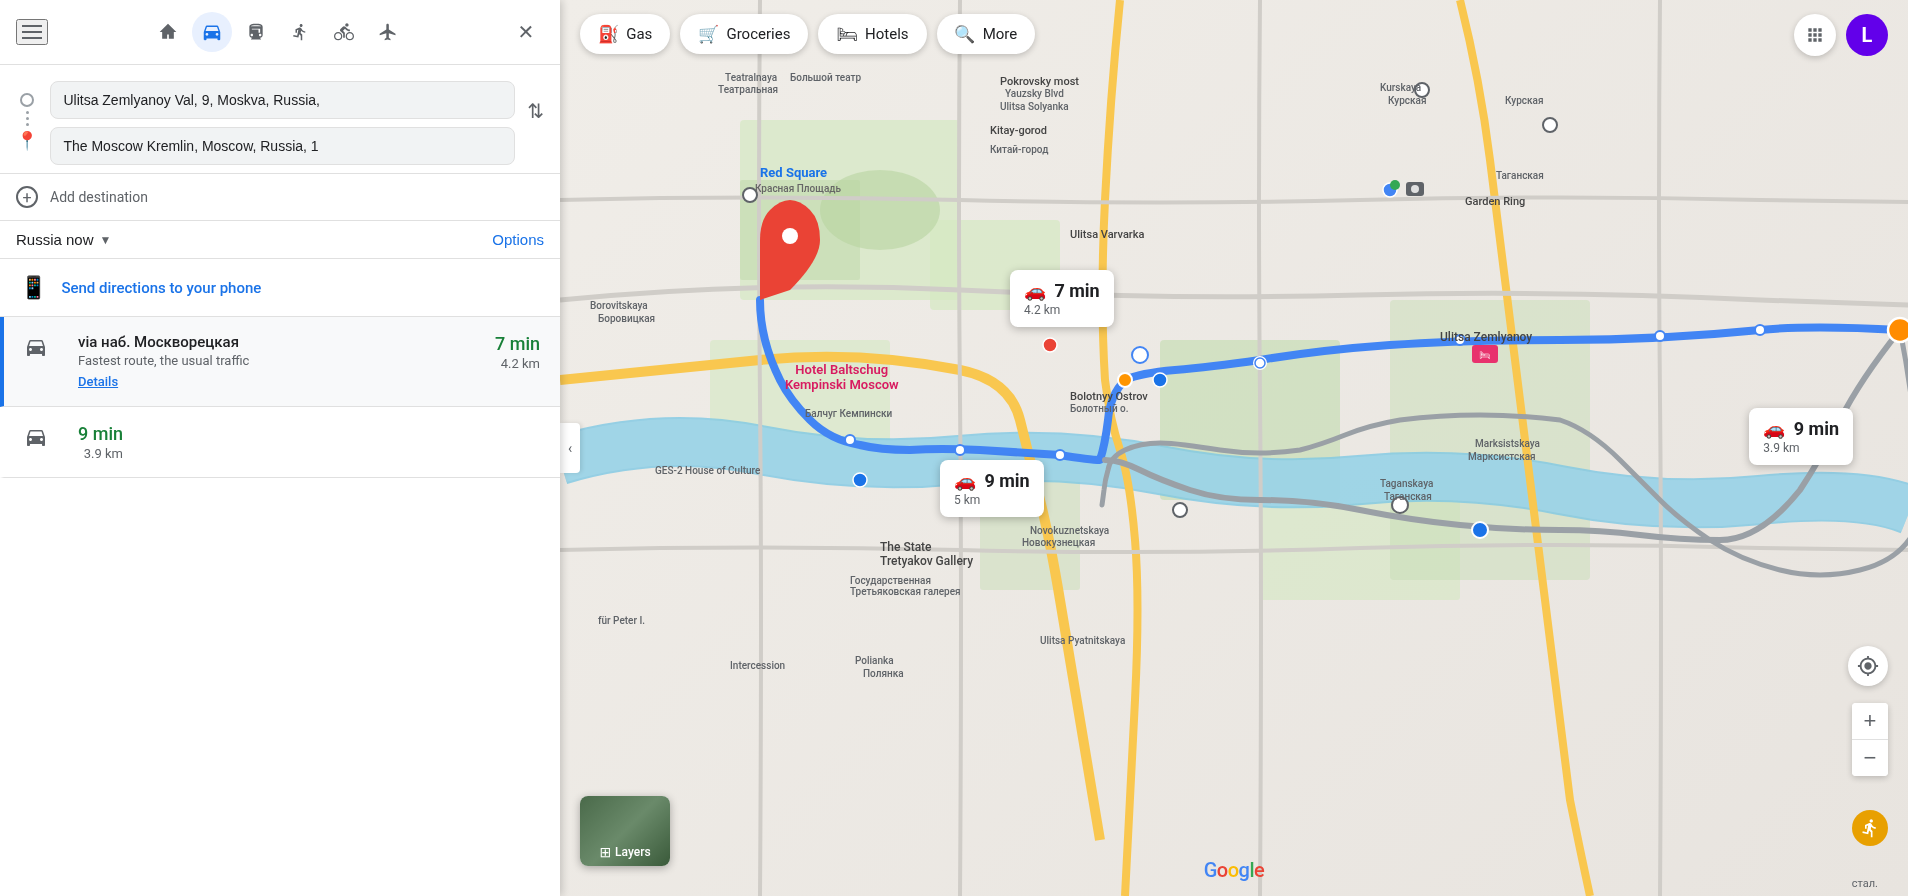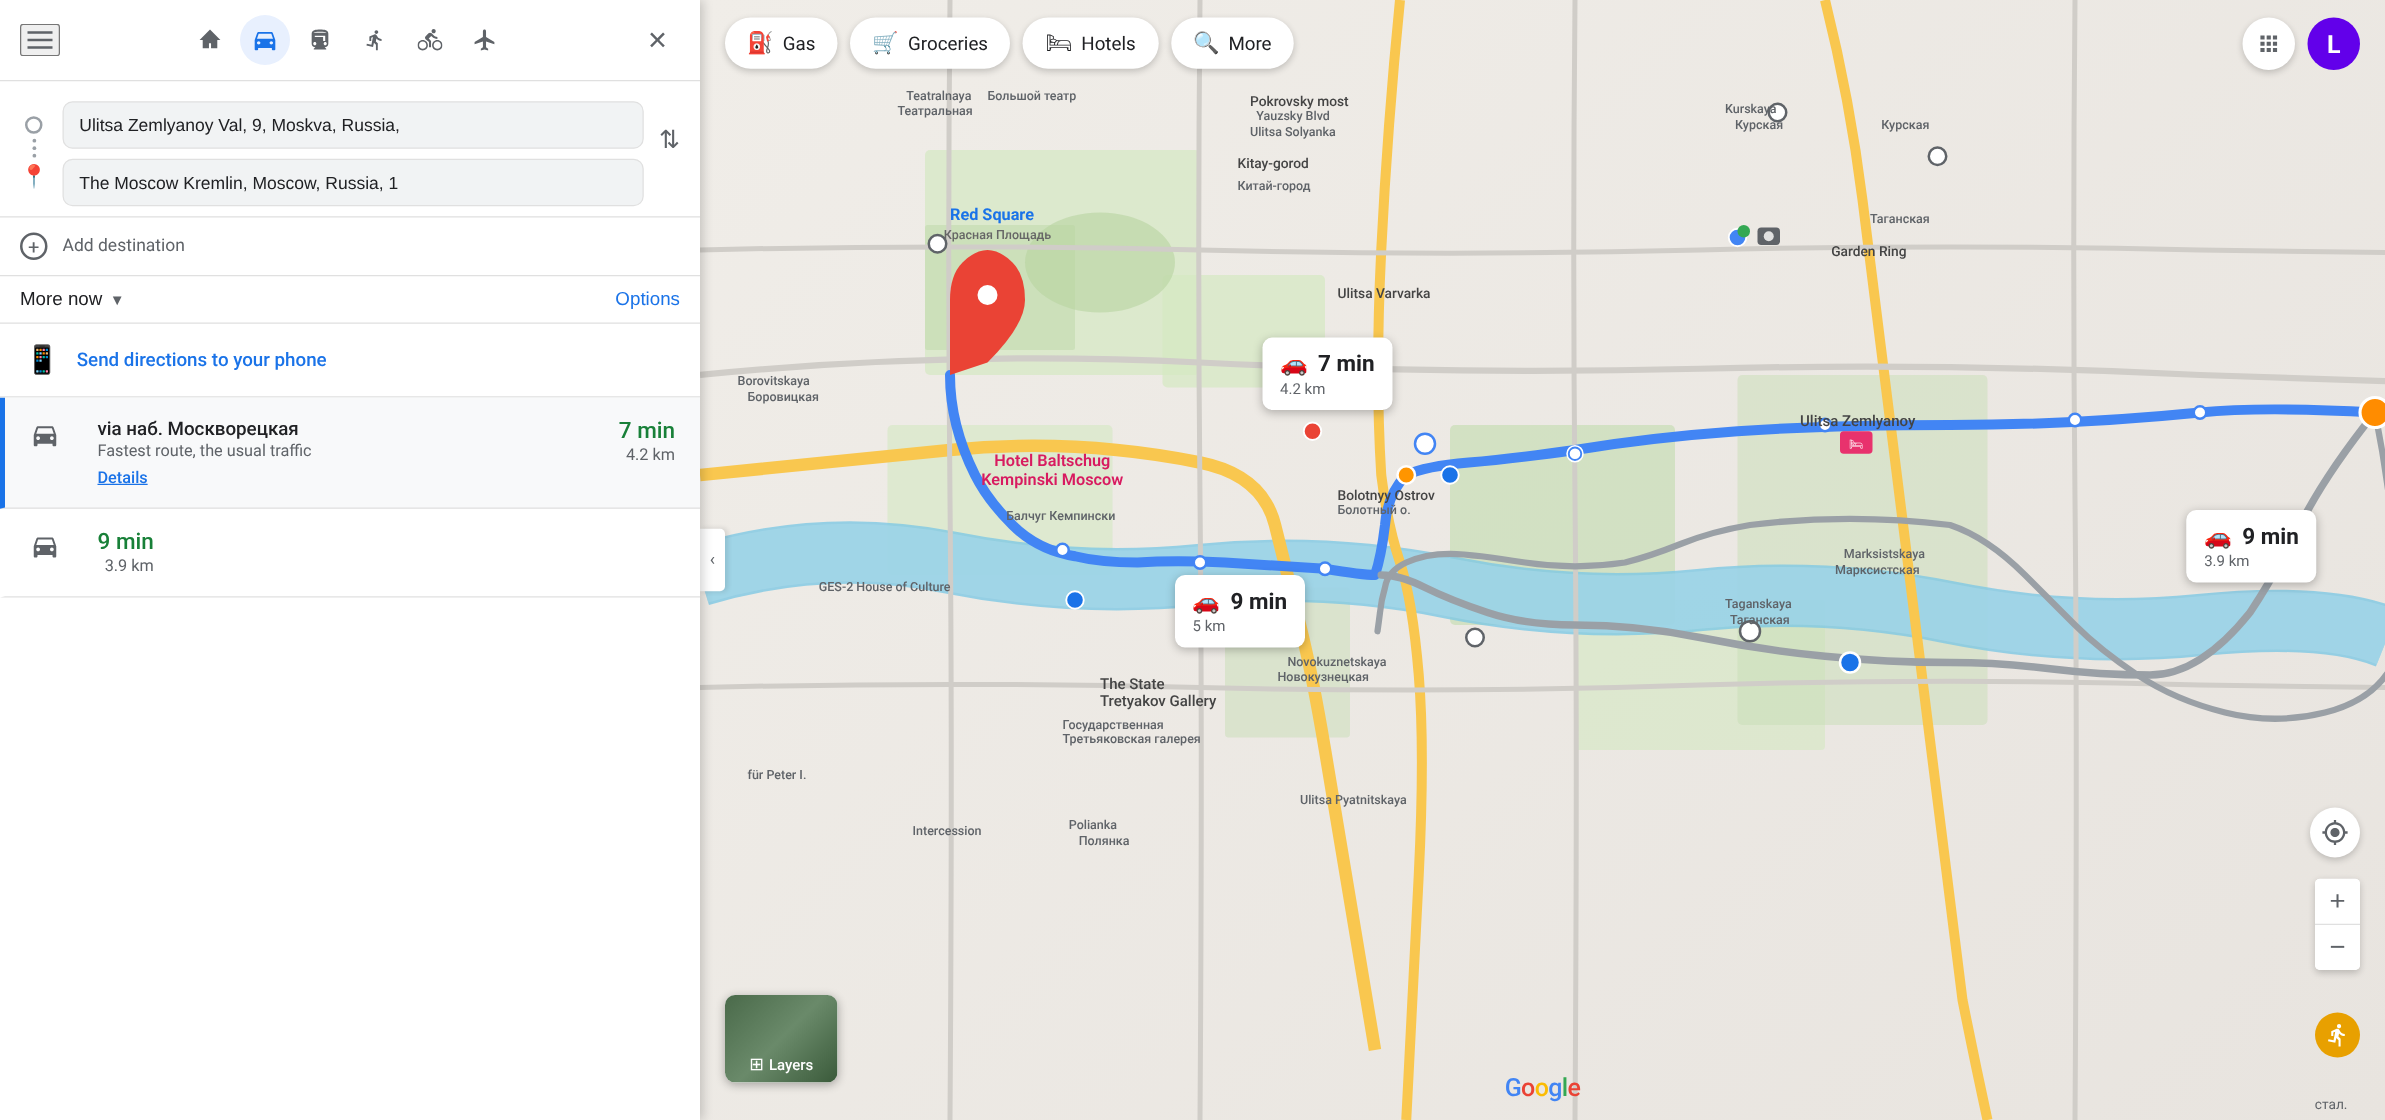--- a/index.html
+++ b/index.html
@@ -328,21 +328,21 @@
     </button>
   </div>
 
   <div id="add-destination">
     <div class="add-circle">+</div>
     <span>Add destination</span>
   </div>
 
   <div id="leave-options-bar">
     <button class="leave-now-btn">
-      <span>More now</span>
+      <span>Russia now</span>
       <span class="leave-now-arrow">▼</span>
     </button>
     <button class="options-btn">
       <span>Options</span>
     </button>
   </div>
 
   <div id="send-directions">
     <span class="send-icon">📱</span>
     <span class="send-text">Send directions to your phone</span>

